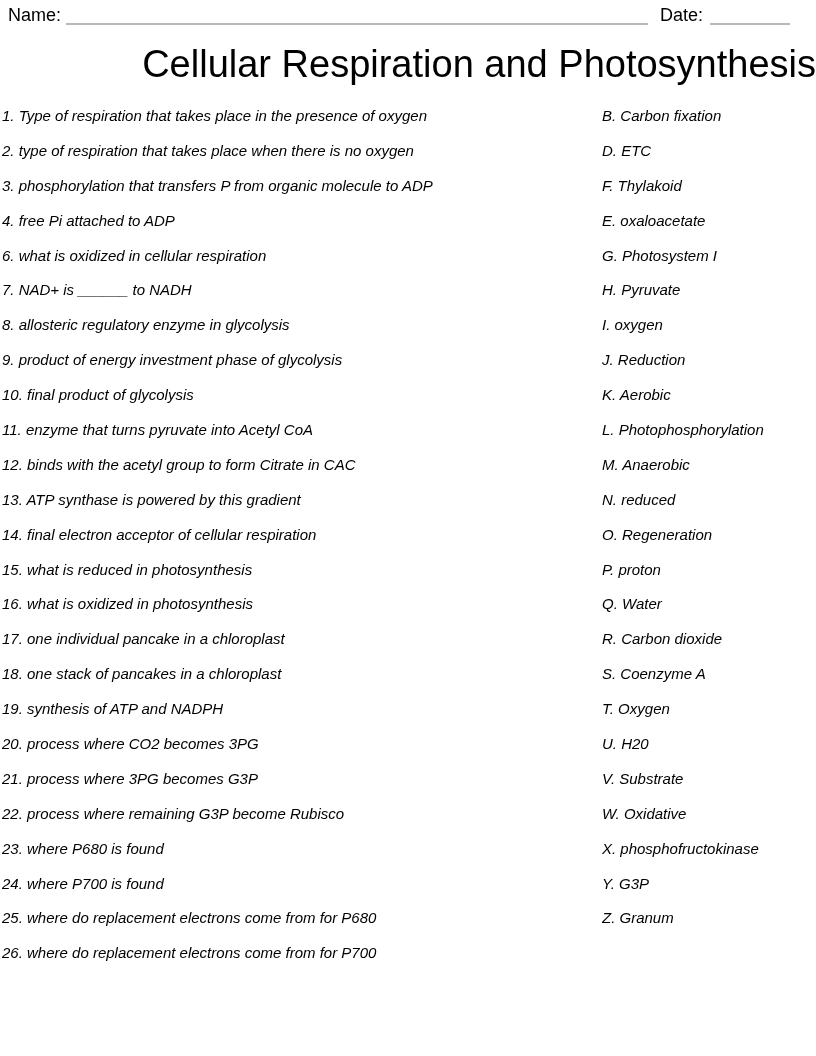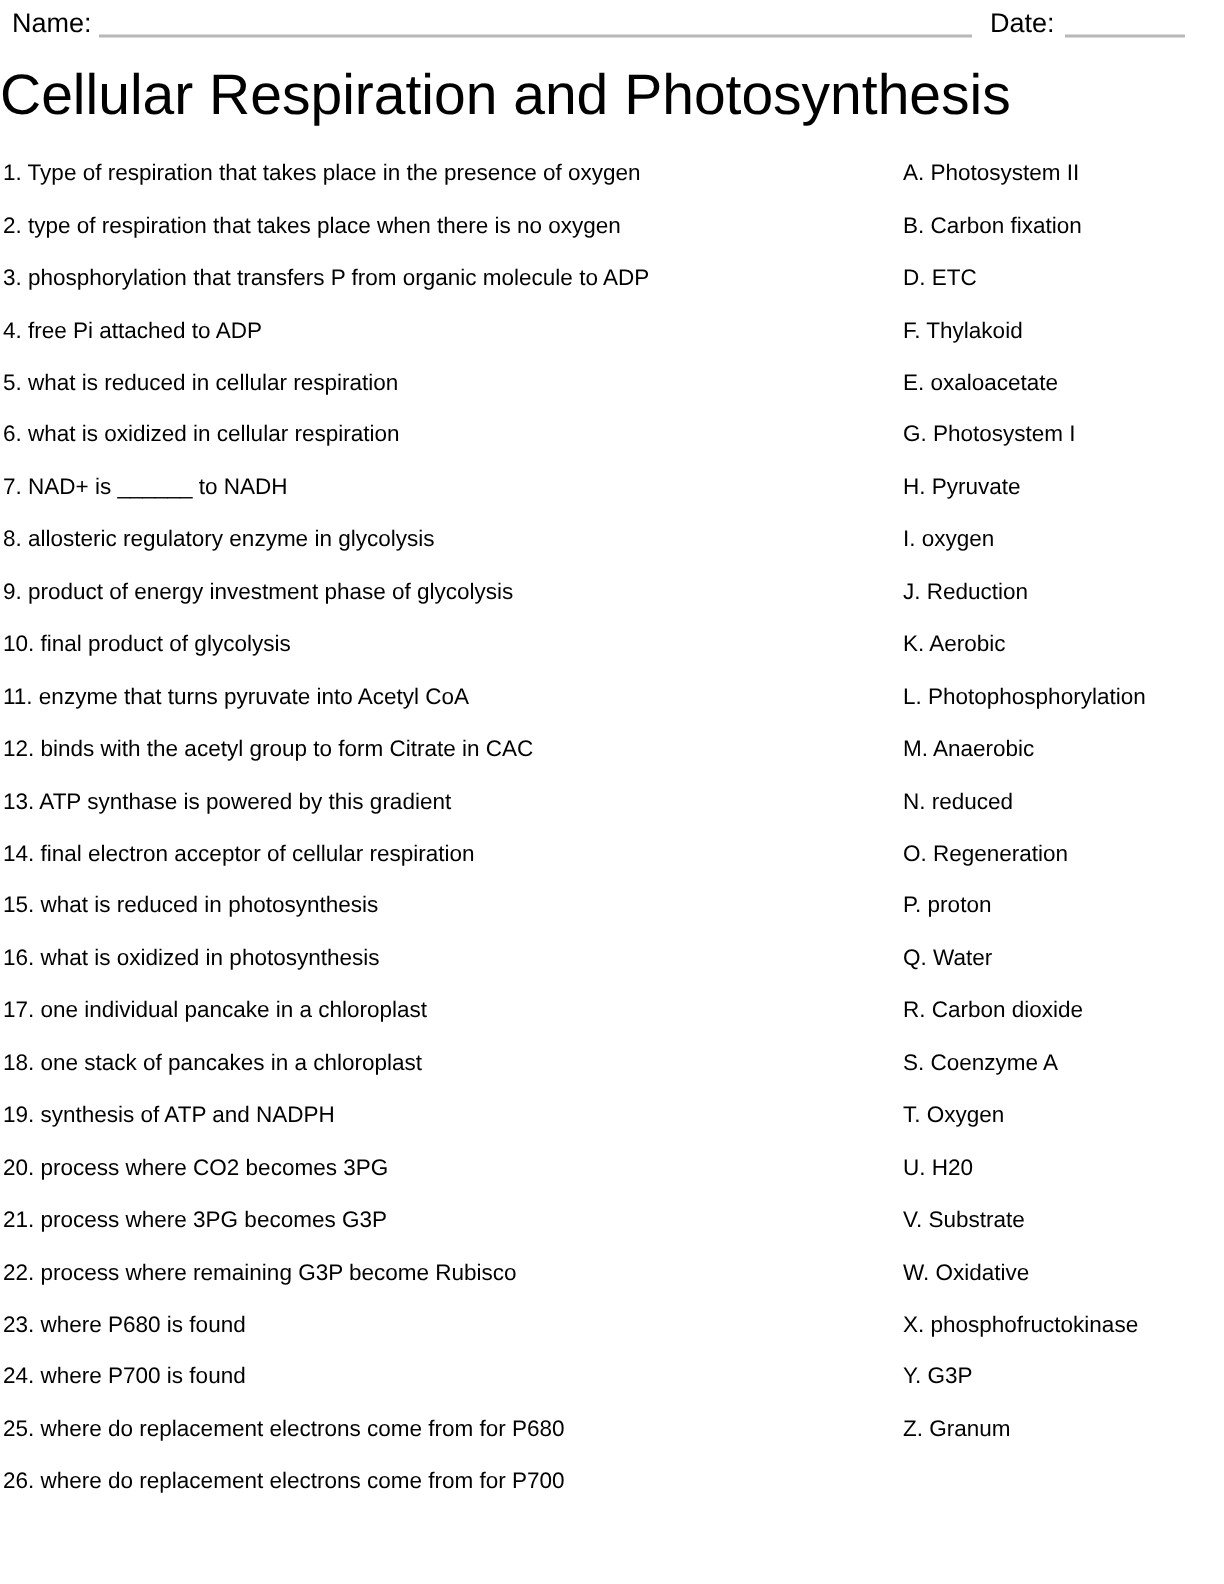--- a/index.html
+++ b/index.html
@@ -19,30 +19,31 @@
     font-size: 18px;
   }
   .label { white-space: nowrap; padding-bottom: 1px; }
   .blank-line {
     border-bottom: 2px solid #b8b8b8;
     height: 18px;
   }
   .name-line { flex: 1; margin: 0 12px 2px 5px; }
   .date-line { width: 80px; margin: 0 0 2px 7px; }
   .title {
-    text-align: left;
+    text-align: right;
     font-size: 38px;
     font-weight: 400;
     margin-top: 16px;
     color: #000;
   }
   .columns {
     display: flex;
     margin-top: 13px;
     padding-left: 2px;
+    font-style: italic;
   }
   .questions { width: 600px; }
   .answers { flex: 1; }
   .item {
     font-size: 15px;
     height: 34.9px;
     line-height: 34.9px;
     white-space: nowrap;
     overflow: hidden;
   }
@@ -60,21 +61,20 @@
   </div>
 
   <h1 class="title">Cellular Respiration and Photosynthesis</h1>
 
   <div class="columns">
     <div class="questions" id="questions">
         <div class="item">1. Type of respiration that takes place in the presence of oxygen</div>
         <div class="item">2. type of respiration that takes place when there is no oxygen</div>
         <div class="item">3. phosphorylation that transfers P from organic molecule to ADP</div>
         <div class="item">4. free Pi attached to ADP</div>
-        <div class="item">5. what is reduced in cellular respiration</div>
         <div class="item">6. what is oxidized in cellular respiration</div>
         <div class="item">7. NAD+ is ______ to NADH</div>
         <div class="item">8. allosteric regulatory enzyme in glycolysis</div>
         <div class="item">9. product of energy investment phase of glycolysis</div>
         <div class="item">10. final product of glycolysis</div>
         <div class="item">11. enzyme that turns pyruvate into Acetyl CoA</div>
         <div class="item">12. binds with the acetyl group to form Citrate in CAC</div>
         <div class="item">13. ATP synthase is powered by this gradient</div>
         <div class="item">14. final electron acceptor of cellular respiration</div>
         <div class="item">15. what is reduced in photosynthesis</div>
@@ -84,21 +84,20 @@
         <div class="item">19. synthesis of ATP and NADPH</div>
         <div class="item">20. process where CO2 becomes 3PG</div>
         <div class="item">21. process where 3PG becomes G3P</div>
         <div class="item">22. process where remaining G3P become Rubisco</div>
         <div class="item">23. where P680 is found</div>
         <div class="item">24. where P700 is found</div>
         <div class="item">25. where do replacement electrons come from for P680</div>
         <div class="item">26. where do replacement electrons come from for P700</div>
       </div>
     <div class="answers" id="answers">
-        <div class="item">A. Photosystem II</div>
         <div class="item">B. Carbon fixation</div>
         <div class="item">D. ETC</div>
         <div class="item">F. Thylakoid</div>
         <div class="item">E. oxaloacetate</div>
         <div class="item">G. Photosystem I</div>
         <div class="item">H. Pyruvate</div>
         <div class="item">I. oxygen</div>
         <div class="item">J. Reduction</div>
         <div class="item">K. Aerobic</div>
         <div class="item">L. Photophosphorylation</div>

